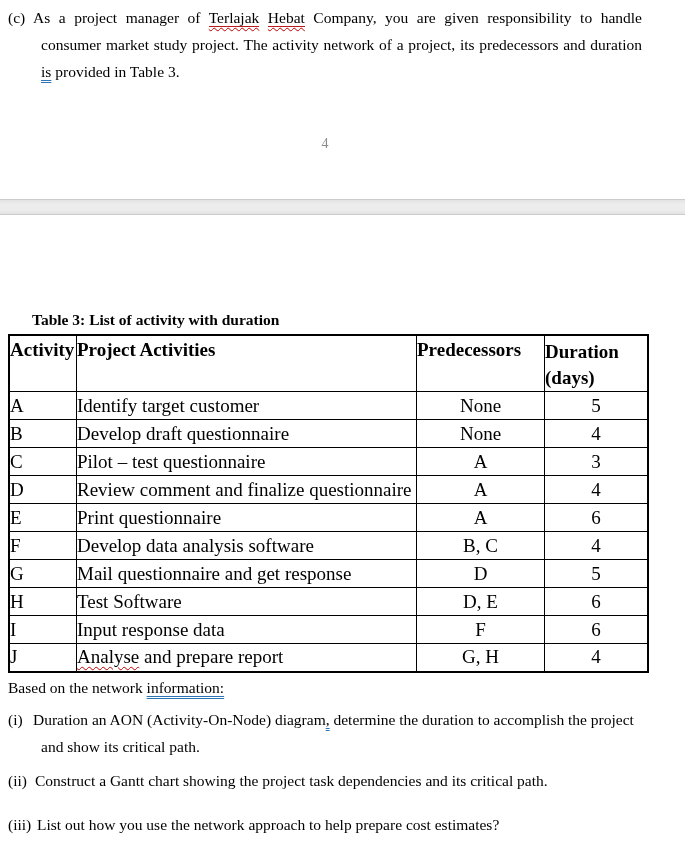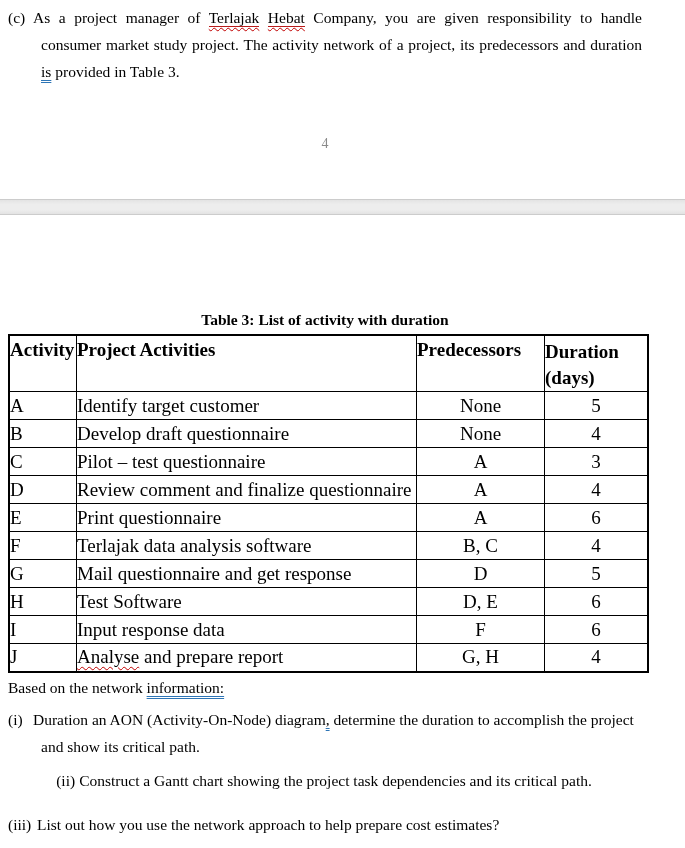--- a/index.html
+++ b/index.html
@@ -62,22 +62,22 @@
     background: linear-gradient(#e3e3e3, #ededed 30%, #ededed 70%, #e3e3e3);
     border-top: 1px solid #cccccc;
     border-bottom: 1px solid #cccccc;
   }
 
   
   .table-title {
     position: absolute;
     left: 0; top: 311px;
     width: 650px;
-    text-align: center;
     font-weight: bold;
+    padding-left: 32px;
   }
   table.activity-table {
     position: absolute;
     left: 8px; top: 334px;
     width: 634px;
     border-collapse: collapse;
     table-layout: fixed;
     font-size: 19px;
   }
   .activity-table td, .activity-table th {
@@ -115,21 +115,21 @@
     left: 8px;
     width: 628px;
     line-height: 27px;
     padding-left: 33px;
     text-indent: -33px;
     box-sizing: border-box;
   }
   .item .marker { display: inline-block; text-indent: 0; }
   .item-i   { top: 706px; }
   .item-i .marker { width: 25px; }
-  .item-ii  { top: 767px; text-align: center; }
+  .item-ii  { top: 767px; }
   .item-ii .marker { width: 27px; }
   .item-iii { top: 811px; }
   .item-iii .marker { width: 29px; }
 </style>
 </head>
 <body>
 
 <div class="canvas">
 
   <div class="para-c">
@@ -178,21 +178,21 @@
       <td class="center">4</td>
     </tr>
     <tr class="data">
       <td class="cell-pl6">E</td>
       <td class="cell-pl10">Print questionnaire</td>
       <td class="center">A</td>
       <td class="center">6</td>
     </tr>
     <tr class="data">
       <td class="cell-pl6">F</td>
-      <td class="cell-pl10">Terlajak data analysis software</td>
+      <td class="cell-pl10">Develop data analysis software</td>
       <td class="center">B, C</td>
       <td class="center">4</td>
     </tr>
     <tr class="data">
       <td class="cell-pl6">G</td>
       <td class="cell-pl10">Mail questionnaire and get response</td>
       <td class="center">D</td>
       <td class="center">5</td>
     </tr>
     <tr class="data">

